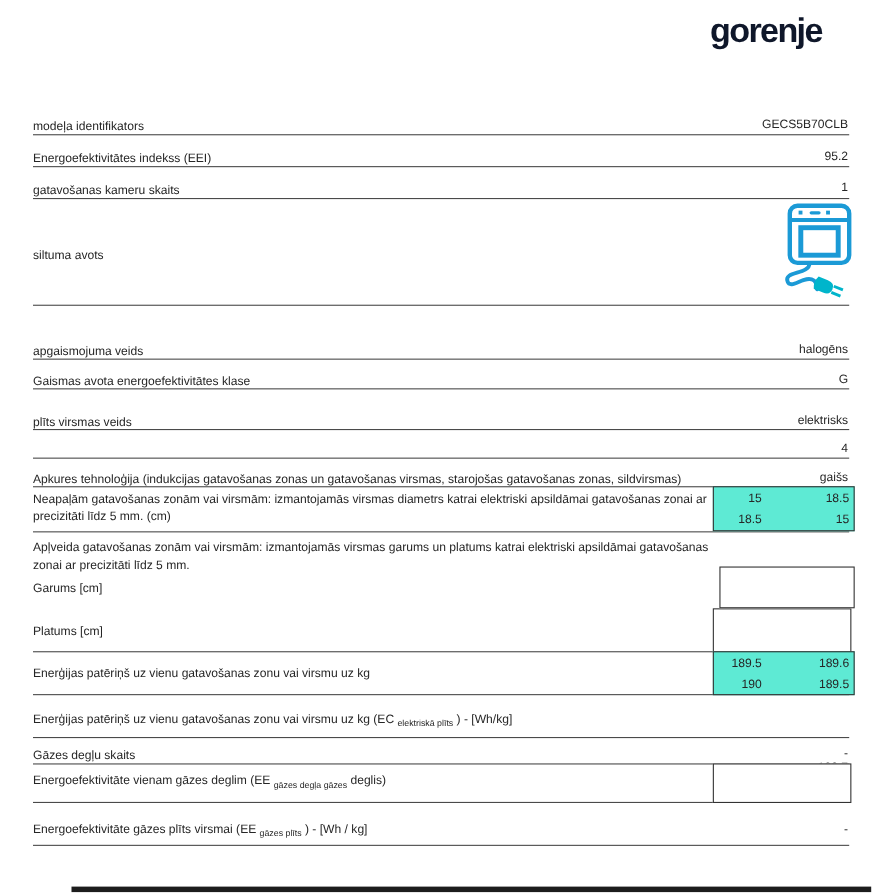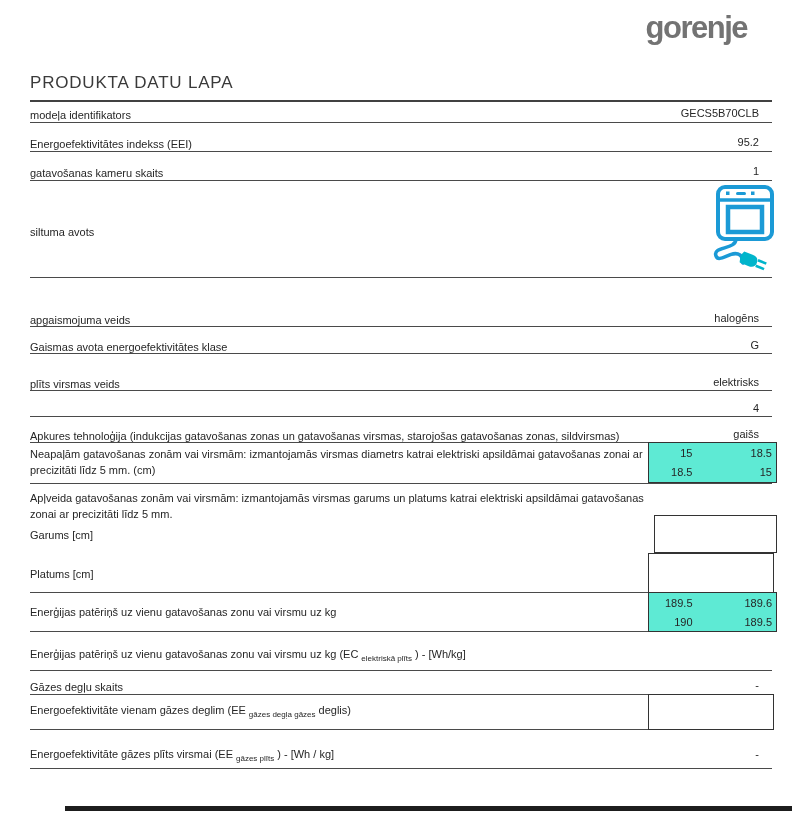--- a/index.html
+++ b/index.html
@@ -2,59 +2,56 @@
 <html><head>
 <meta charset="utf-8">
 <style>
   html,body{margin:0;padding:0;background:#ffffff;}
   .page{
     position:relative;width:802px;height:814px;background:#fff;overflow:hidden;
     font-family:"Liberation Sans",sans-serif;color:#262626;
   }
   .logo{
     position:absolute;top:10px;right:55px;
-    font-size:31px;font-weight:700;letter-spacing:-1.5px;color:#737373;
+    font-size:31px;font-weight:700;letter-spacing:-1.5px;color:#0f172a;
   }
   .title-row{
     position:absolute;left:30px;top:73px;width:742px;
     border-bottom:2px solid #414141;padding-bottom:7px;
   }
   .title{
     font-size:17px;letter-spacing:0.8px;color:#3a3a3a;font-weight:400;
   }
   .row{
     position:absolute;left:30px;width:742px;box-sizing:border-box;
     border-bottom:1px solid #4a4a4a;font-size:11px;
   }
   .row.noline{border-bottom:none;}
   .lbl{position:absolute;left:0;top:3px;line-height:16px;}
-  .val{position:absolute;right:13px;top:3px;padding-left:24px;}
+  .val{position:absolute;right:1px;top:3px;padding-left:24px;}
   .wrap .lbl{width:615px;}
   sub{font-size:8px;line-height:1;margin:0 3px;}
   .vbox{
     position:absolute;box-sizing:border-box;border:1px solid #333;background:#5eead4;
     display:grid;grid-template-columns:1fr 1fr;grid-auto-rows:1fr;
   }
   .vc{align-self:center;justify-self:end;font-size:11px;}
   .vc.c1{padding-right:20px;}
   .vc.c2{padding-right:4px;}
   .ebox{position:absolute;box-sizing:border-box;border:1px solid #333;background:#fff;}
   .heat-icon{position:absolute;right:-4px;top:3px;}
   .bottom-bar{position:absolute;left:65px;top:806px;width:727px;height:5px;background:#1d1d1d;}
 </style>
 </head>
 <body>
 
 <div class="page">
 
   <div class="logo">gorenje</div>
 
-  <div class="title-row">
-    <span class="title">PRODUKTA DATU LAPA</span>
-  </div>
 
   <div class="row" style="top:104px;height:19px;">
     <span class="lbl">modeļa identifikators</span>
     <span class="val">GECS5B70CLB</span>
   </div>
 
   <div class="row" style="top:133px;height:19px;">
     <span class="lbl">Energoefektivitātes indekss (EEI)</span>
     <span class="val">95.2</span>
   </div>

